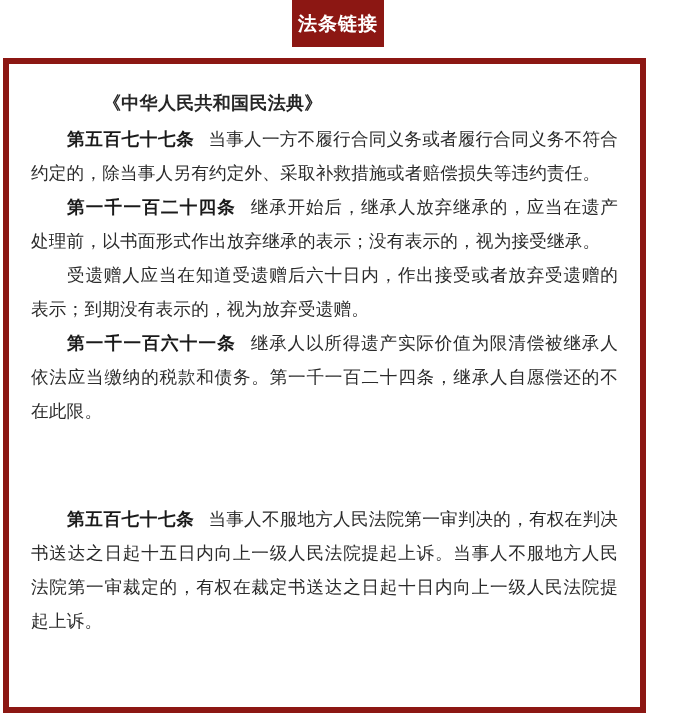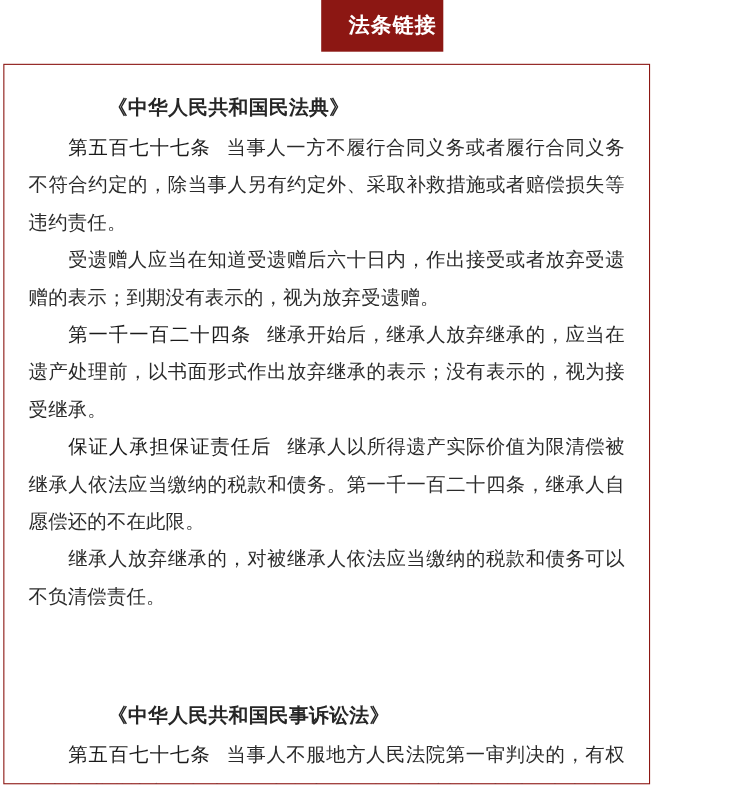--- a/index.html
+++ b/index.html
@@ -24,40 +24,39 @@
   .title-badge {
     position: absolute;
     left: 292px;
     top: 0;
     width: 92px;
     height: 47px;
     background: #8c1713;
     display: flex;
     align-items: center;
     justify-content: center;
-    padding-left: 19px;
   }
   .title-badge-text {
     color: #ffffff;
     font-size: 19px;
     font-weight: bold;
     letter-spacing: 1px;
     line-height: 1;
     font-family: "Liberation Sans", "DejaVu Sans", sans-serif;
   }
 
   
   .content-box {
     position: absolute;
     left: 3px;
     top: 58px;
-    width: 588px;
+    width: 643px;
     height: 655px;
     box-sizing: border-box;
-    border: 1px solid #737373;
+    border: 6px solid #737373;
     background: #ffffff;
     overflow: hidden;
   }
   .content-inner {
     padding: 22px 22px 0 22px;
   }
 
   
   .law-section {
     margin: 0;
@@ -79,43 +78,41 @@
     font-size: 17.6px;
     color: #2b2b2b;
     line-height: 34px;
     margin: 0;
     text-indent: 36px;
     text-align: justify;
     text-justify: inter-ideograph;
     letter-spacing: 0.2px;
   }
   .article-no {
-    font-weight: normal;
+    font-weight: bold;
     color: #1a1a1a;
     letter-spacing: 0.6px;
   }
   .gap-md { display: inline-block; width: 14px; }
 </style>
 </head>
 <body>
 
 <div class="header-bar">
   <div class="title-badge" style="background: rgb(140, 23, 19);">
     <span class="title-badge-text">法条链接</span>
   </div>
 </div>
 
 <div class="content-box" style="border-color: rgb(140, 23, 19); background: rgb(255, 255, 255);">
   <div class="content-inner" id="sections-root">
       <div class="law-section">
         <div class="law-title">《中华人民共和国民法典》</div>
         <p class="article"><span class="article-no">第五百七十七条</span><span class="gap-md"></span><span>当事人一方不履行合同义务或者履行合同义务不符合约定的，除当事人另有约定外、采取补救措施或者赔偿损失等违约责任。</span></p>
+        <p class="article"><span class="article-no">第一千一百二十四条</span><span class="gap-md"></span><span>继承开始后，继承人放弃继承的，应当在遗产处理前，以书面形式作出放弃继承的表示；没有表示的，视为接受继承。</span></p>
         <p class="article"><span>受遗赠人应当在知道受遗赠后六十日内，作出接受或者放弃受遗赠的表示；到期没有表示的，视为放弃受遗赠。</span></p>
-        <p class="article"><span class="article-no">第一千一百二十四条</span><span class="gap-md"></span><span>继承开始后，继承人放弃继承的，应当在遗产处理前，以书面形式作出放弃继承的表示；没有表示的，视为接受继承。</span></p>
-        <p class="article"><span class="article-no">保证人承担保证责任后</span><span class="gap-md"></span><span>继承人以所得遗产实际价值为限清偿被继承人依法应当缴纳的税款和债务。第一千一百二十四条，继承人自愿偿还的不在此限。</span></p>
-        <p class="article"><span>继承人放弃继承的，对被继承人依法应当缴纳的税款和债务可以不负清偿责任。</span></p>
+        <p class="article"><span class="article-no">第一千一百六十一条</span><span class="gap-md"></span><span>继承人以所得遗产实际价值为限清偿被继承人依法应当缴纳的税款和债务。第一千一百二十四条，继承人自愿偿还的不在此限。</span></p>
       </div>
       <div class="law-section">
-        <div class="law-title">《中华人民共和国民事诉讼法》</div>
         <p class="article"><span class="article-no">第五百七十七条</span><span class="gap-md"></span><span>当事人不服地方人民法院第一审判决的，有权在判决书送达之日起十五日内向上一级人民法院提起上诉。当事人不服地方人民法院第一审裁定的，有权在裁定书送达之日起十日内向上一级人民法院提起上诉。</span></p>
       </div>
     </div>
 </div>
 
 </body></html>

